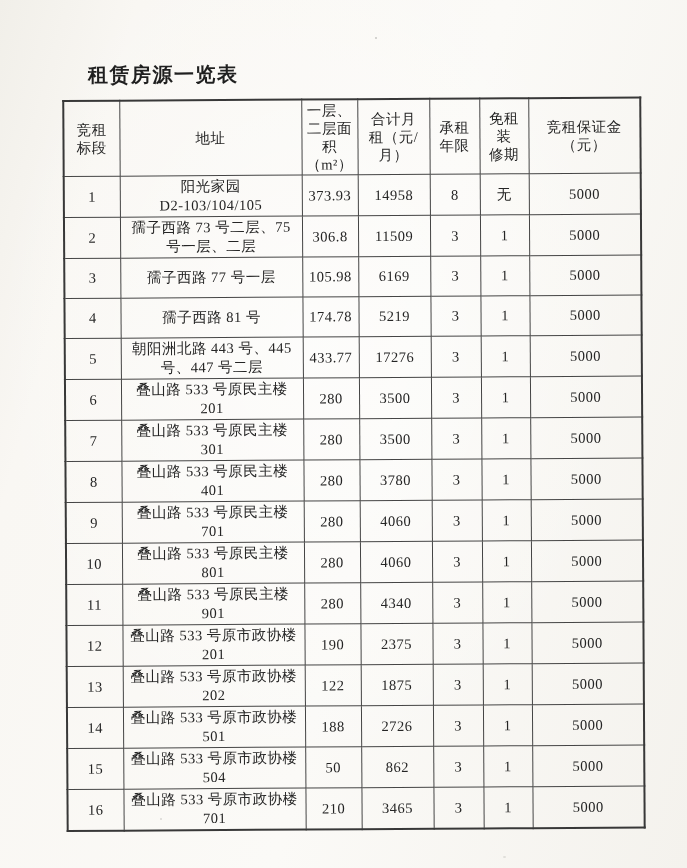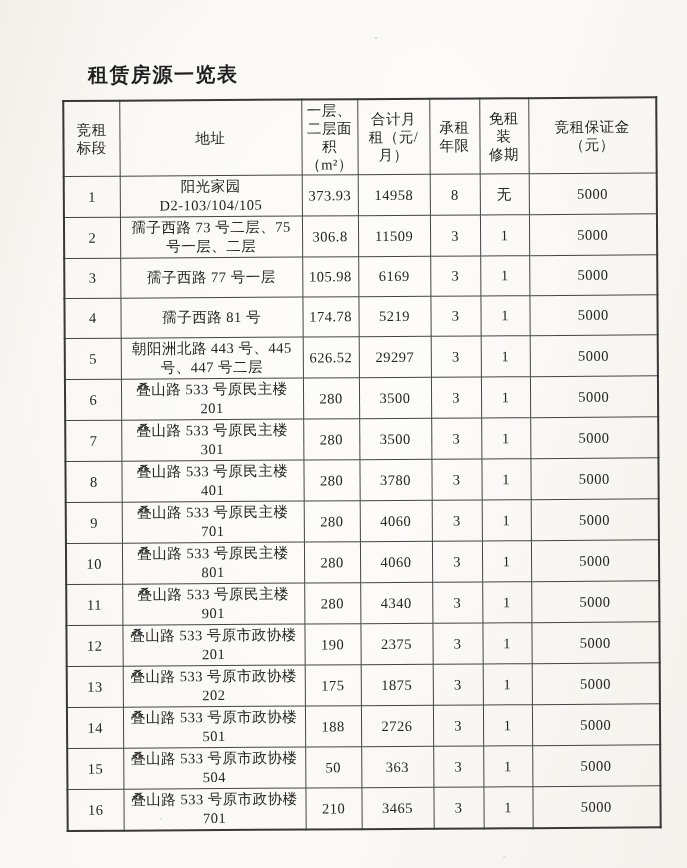--- a/index.html
+++ b/index.html
@@ -59,21 +59,21 @@
     line-height: 18px;
   }
   table.rental tbody td { height: 40px; }
   td.va-top { vertical-align: top; padding-top: 2px; }
   .col-bid      { width: 56px; }
   .col-address  { width: 182px; }
   .col-area     { width: 56px; margin-top: 24px; }
   .col-rent     { width: 72px; }
   .col-term     { width: 50px; }
   .col-rentfree { width: 49px; }
-  .col-deposit  { width: 128px; margin-left: 16px; }
+  .col-deposit  { width: 112px; margin-left: 16px; }
   .speck {
     position: absolute;
     background: #8a8a86;
     border-radius: 50%;
     opacity: 0.45;
   }
   .speck-1 { left: 375px; top: 37px;  width: 2px; height: 2px; }
   .speck-2 { left: 160px; top: 818px; width: 2px; height: 2px; opacity: 0.3; }
   .speck-3 { left: 503px; top: 856px; width: 3px; height: 2px; opacity: 0.22; }
 </style>
@@ -139,22 +139,22 @@
             <td class="col-area">174.78</td>
             <td class="col-rent">5219</td>
             <td class="col-term va-top">3</td>
             <td class="col-rentfree va-top">1</td>
             <td class="col-deposit">5000</td>
           </tr>
           <tr>
             <td class="col-bid">5</td>
             <td class="col-address">朝阳洲北路 443 号、445
 号、447 号二层</td>
-            <td class="col-area">626.52</td>
-            <td class="col-rent">29297</td>
+            <td class="col-area">433.77</td>
+            <td class="col-rent">17276</td>
             <td class="col-term va-top">3</td>
             <td class="col-rentfree va-top">1</td>
             <td class="col-deposit">5000</td>
           </tr>
           <tr>
             <td class="col-bid">6</td>
             <td class="col-address">叠山路 533 号原民主楼
 201</td>
             <td class="col-area">280</td>
             <td class="col-rent">3500</td>
@@ -219,42 +219,42 @@
             <td class="col-area">190</td>
             <td class="col-rent">2375</td>
             <td class="col-term va-top">3</td>
             <td class="col-rentfree va-top">1</td>
             <td class="col-deposit">5000</td>
           </tr>
           <tr>
             <td class="col-bid">13</td>
             <td class="col-address">叠山路 533 号原市政协楼
 202</td>
-            <td class="col-area">175</td>
+            <td class="col-area">122</td>
             <td class="col-rent">1875</td>
             <td class="col-term va-top">3</td>
             <td class="col-rentfree va-top">1</td>
             <td class="col-deposit">5000</td>
           </tr>
           <tr>
             <td class="col-bid">14</td>
             <td class="col-address">叠山路 533 号原市政协楼
 501</td>
             <td class="col-area">188</td>
             <td class="col-rent">2726</td>
             <td class="col-term va-top">3</td>
             <td class="col-rentfree va-top">1</td>
             <td class="col-deposit">5000</td>
           </tr>
           <tr>
             <td class="col-bid">15</td>
             <td class="col-address">叠山路 533 号原市政协楼
 504</td>
             <td class="col-area">50</td>
-            <td class="col-rent">363</td>
+            <td class="col-rent">862</td>
             <td class="col-term va-top">3</td>
             <td class="col-rentfree va-top">1</td>
             <td class="col-deposit">5000</td>
           </tr>
           <tr>
             <td class="col-bid">16</td>
             <td class="col-address">叠山路 533 号原市政协楼
 701</td>
             <td class="col-area">210</td>
             <td class="col-rent">3465</td>

